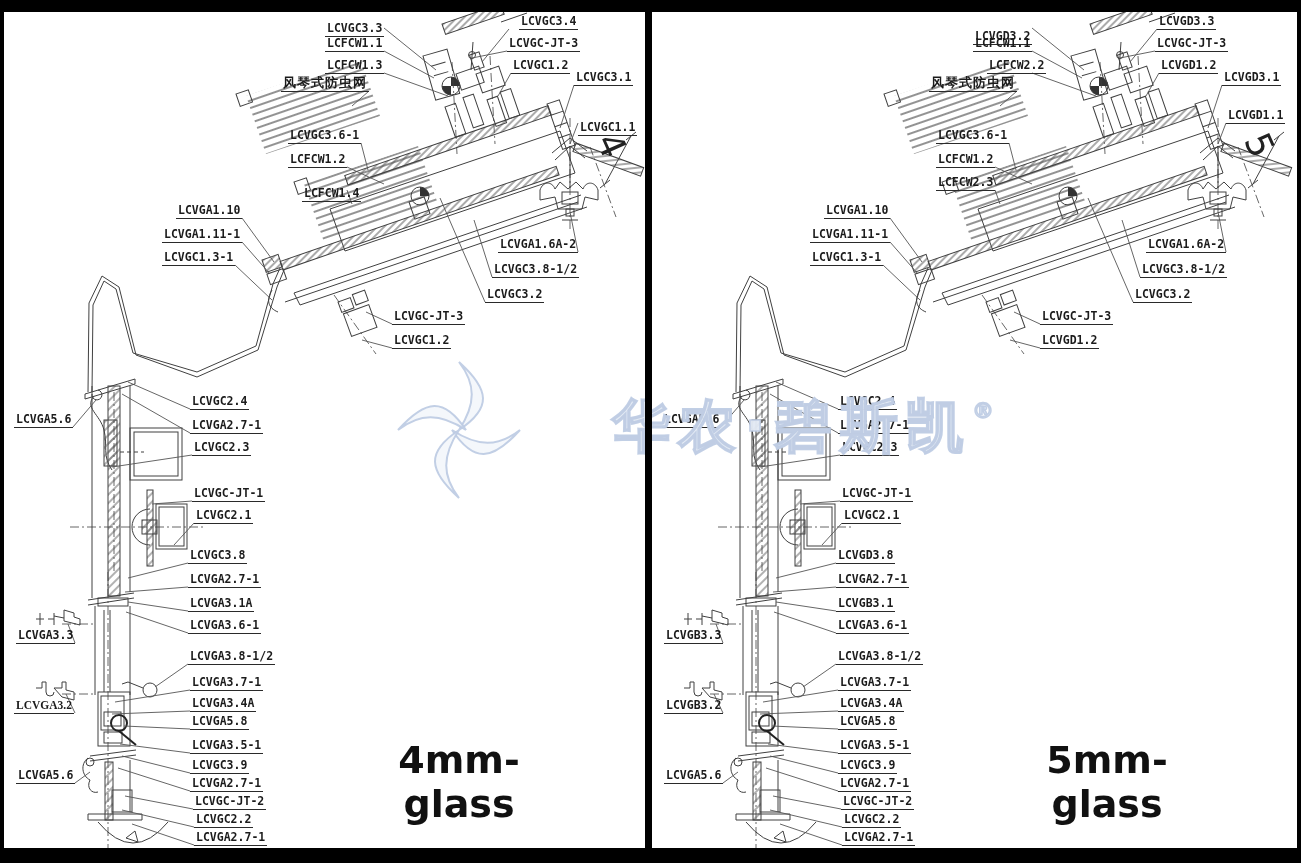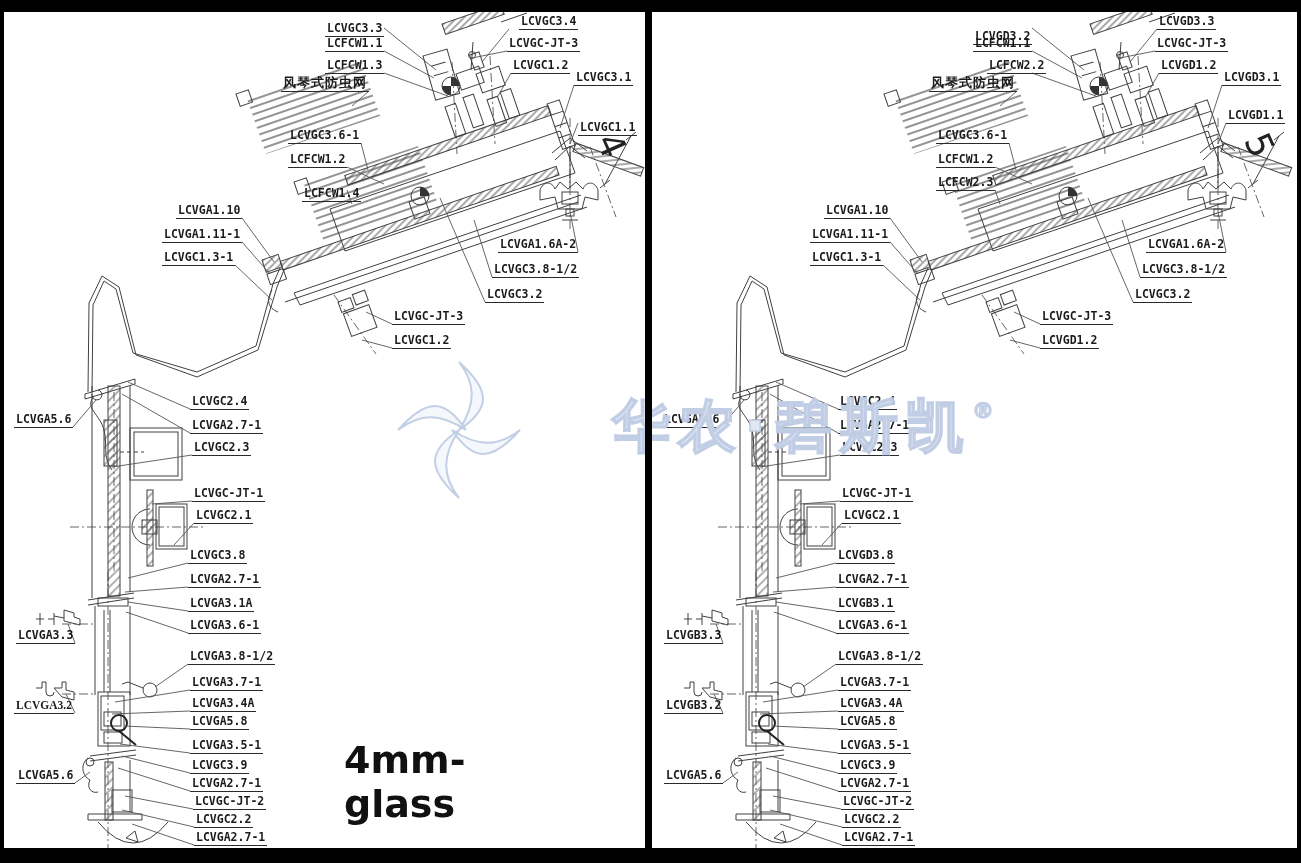--- a/index.html
+++ b/index.html
@@ -8,21 +8,21 @@
   .panel{position:absolute;top:12px;width:642px;height:836px;background:#fff;overflow:hidden;}
   #panel-left{left:4px;}
   #panel-right{left:652px;width:645px;}
   .panel svg.dwg,.panel svg.leaders{position:absolute;left:0;top:0;pointer-events:none;}
   .panel svg.dwg{z-index:1;}
   .panel svg.leaders{z-index:2;}
   .lbl{position:absolute;z-index:3;font-size:11.5px;font-weight:700;color:#1b1b1b;
        line-height:14px;letter-spacing:0px;border-bottom:1.4px solid #2a2a2a;
        padding:0 2px 1px 2px;white-space:nowrap;}
   .lbl.cn{font-family:"DejaVu Sans",sans-serif;font-size:13px;letter-spacing:1px;}
-  .caption{position:absolute;z-index:3;left:340px;top:726px;width:230px;
+  .caption{position:absolute;z-index:3;left:340px;top:726px;width:230px;text-align:center;
        font-family:"DejaVu Sans",sans-serif;font-size:38px;font-weight:600;color:#111;}
   .dim{position:absolute;z-index:3;left:590px;top:120px;width:40px;height:44px;
        font-family:"DejaVu Sans Mono",monospace;font-size:36px;color:#222;
        transform:rotate(66deg);transform-origin:center center;}
   #divider{position:absolute;left:645px;top:0;width:7px;height:863px;background:#000;z-index:6;}
   #watermark{position:absolute;z-index:5;left:0;top:0;width:1301px;height:863px;pointer-events:none;}
   #wm-logo{position:absolute;left:392px;top:356px;}
   #wm-cn{position:absolute;left:576px;top:388px;font-family:"DejaVu Sans",sans-serif;
        font-size:58px;font-weight:700;letter-spacing:8px;color:rgba(226,233,244,0.96);
        -webkit-text-stroke:1.5px rgba(187,202,226,0.9);white-space:nowrap;margin-left:36px;}
@@ -354,20 +354,21 @@
         <line x1="186" y1="761" x2="118" y2="744" stroke="#555" stroke-width="0.9"></line>
         <line x1="186" y1="779" x2="114" y2="756" stroke="#555" stroke-width="0.9"></line>
         <line x1="189" y1="797" x2="121" y2="784" stroke="#555" stroke-width="0.9"></line>
         <line x1="190" y1="815" x2="118" y2="798" stroke="#555" stroke-width="0.9"></line>
         <line x1="190" y1="833" x2="128" y2="812" stroke="#555" stroke-width="0.9"></line>
         <line x1="71" y1="631" x2="64" y2="612" stroke="#555" stroke-width="0.9"></line>
         <line x1="71" y1="701" x2="62" y2="682" stroke="#555" stroke-width="0.9"></line>
         <line x1="71" y1="771" x2="86" y2="760" stroke="#555" stroke-width="0.9"></line>
       </svg>
     <div class="dim">5</div>
+    <div class="caption">5mm-glass</div>
   <div class="lbl" style="left: 321px; top: 17px;">LCVGD3.2</div>
       <div class="lbl" style="left: 321px; top: 24px;">LCFCW1.1</div>
       <div class="lbl" style="left: 321px; top: 46px; margin-left: 14px;">LCFCW2.2</div>
       <div class="lbl cn" style="left: 277px; top: 64px;">风琴式防虫网</div>
       <div class="lbl" style="left: 505px; top: 2px; text-align: right;">LCVGD3.3</div>
       <div class="lbl" style="left: 503px; top: 24px;">LCVGC-JT-3</div>
       <div class="lbl" style="left: 507px; top: 46px;">LCVGD1.2</div>
       <div class="lbl" style="left: 570px; top: 58px;">LCVGD3.1</div>
       <div class="lbl" style="left: 574px; top: 96px;">LCVGD1.1</div>
       <div class="lbl" style="left: 284px; top: 116px;">LCVGC3.6-1</div>

